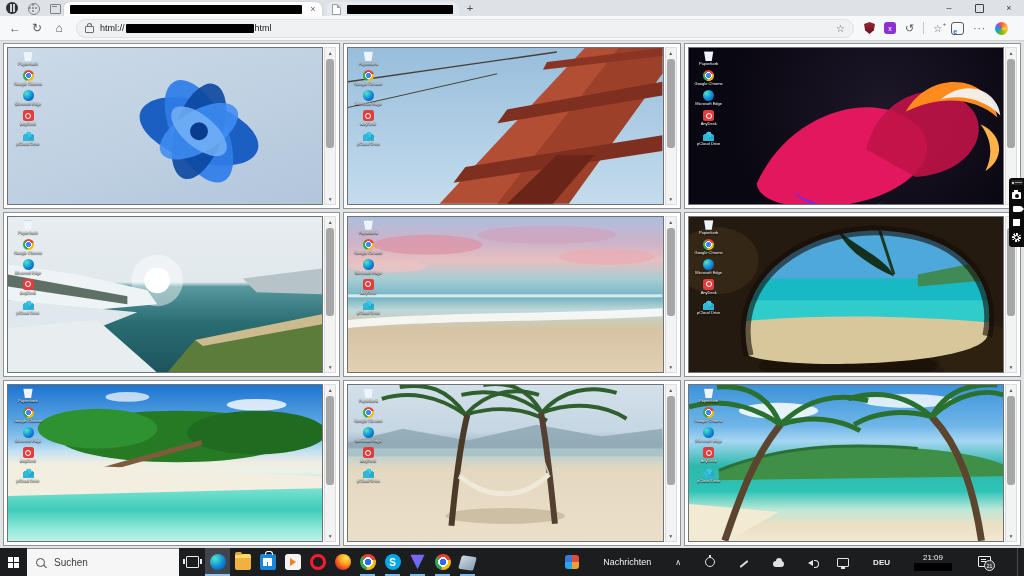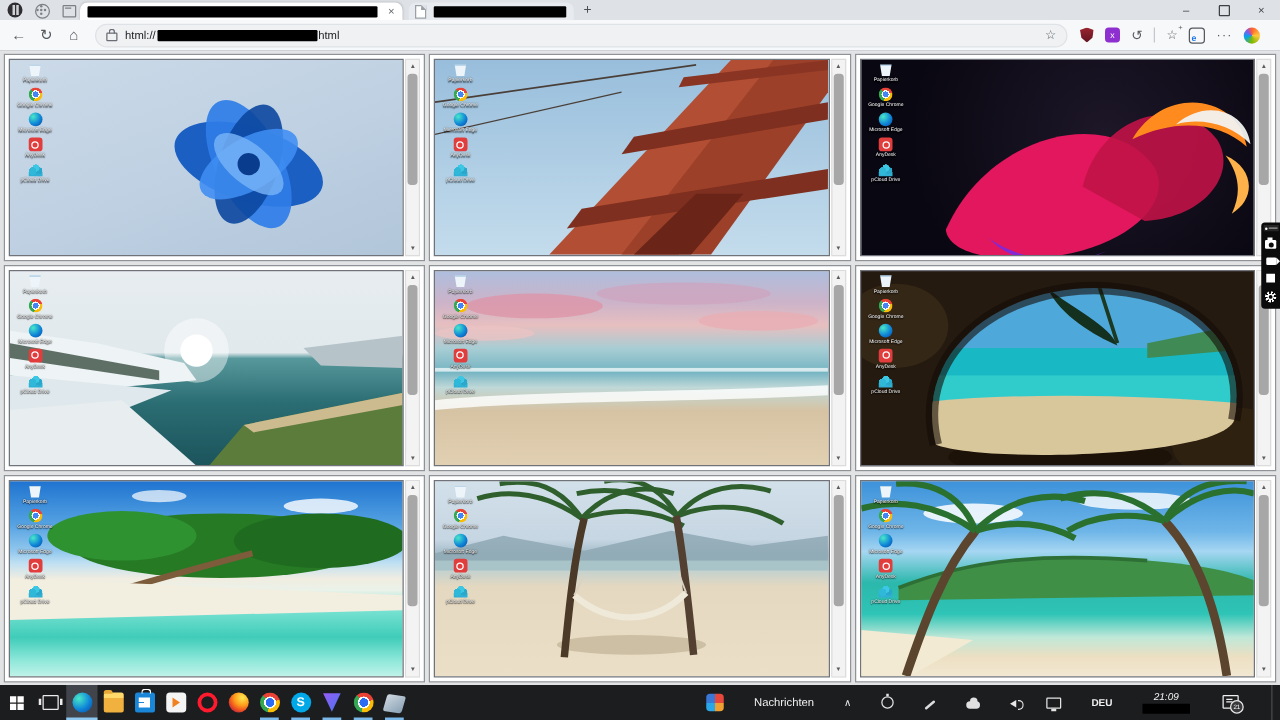--- a/index.html
+++ b/index.html
@@ -139,21 +139,21 @@
   .tr-watch::after{content:"";position:absolute;left:3px;top:-3px;width:2px;height:2px;background:#e4e4e4;}
   .tr-pen{width:10px;height:2px;background:#dcdcdc;transform:rotate(-40deg);border-radius:1px;margin-top:4px;}
   .tr-cloud{width:11px;height:6px;background:#e0e0e0;border-radius:3px;margin-top:3px;}
   .tr-cloud::after{content:"";position:absolute;left:2.5px;top:-3px;width:6px;height:6px;border-radius:50%;background:#e0e0e0;}
   .tr-vol{width:0;height:0;border-top:3px solid transparent;border-bottom:3px solid transparent;border-right:5px solid #e8e8e8;margin-top:2px;}
   .tr-vol::after{content:"";position:absolute;left:6px;top:-3px;width:4px;height:6px;border:1.2px solid #e8e8e8;border-left:none;border-radius:0 5px 5px 0;}
   .tr-mon{width:10px;height:7px;border:1.2px solid #e4e4e4;border-radius:1px;}
   .tr-mon::after{content:"";position:absolute;left:2.5px;bottom:-3px;width:4px;height:1.5px;background:#e4e4e4;}
   .tray-lang{font-size:8px;color:#f0f0f0;font-weight:bold;}
   .clockcol{display:flex;flex-direction:column;align-items:center;gap:1px;}
-  .tray-time{font-size:8px;color:#f4f4f4;line-height:8px;font-style:italic;}
+  .tray-time{font-size:8px;color:#f4f4f4;line-height:8px;}
   .date-redact{width:38px;height:8px;}
   .ac-wrap{position:relative;width:15px;height:14px;margin-left:2px;}
   .ac-ic{position:absolute;left:0;top:1px;width:11px;height:9px;border:1.1px solid #f0f0f0;border-radius:1px;}
   .ac-ic::after{content:"";position:absolute;left:2px;top:2px;width:5px;height:1px;background:#f0f0f0;box-shadow:0 2px 0 #f0f0f0;}
   .ac-badge{position:absolute;right:-2px;bottom:-2px;width:9px;height:9px;border-radius:50%;background:#3a3a3c;border:1px solid #e8e8e8;color:#fff;font-size:5px;display:flex;align-items:center;justify-content:center;}
   .show-desktop{width:3px;height:28px;border-left:1px solid #4a4a4a;}
 </style>
 </head>
 <body>
 
@@ -619,20 +619,24 @@
   </div>
 
   <div id="taskbar">
     <div id="startbtn">
       <span class="winlogo">
           <span></span>
           <span></span>
           <span></span>
           <span></span>
         </span>
+    </div>
+    <div id="searchbox">
+      <span class="mag"></span>
+      <input type="text" placeholder="Suchen" style="">
     </div>
     <div id="taskview">
       <span class="tv-icon"></span>
     </div>
     <div id="tb-apps">
         <div class="tba active">
           <span class="ticon t-edge"></span>
           <span class="runline"></span>
         </div>
         <div class="tba">

